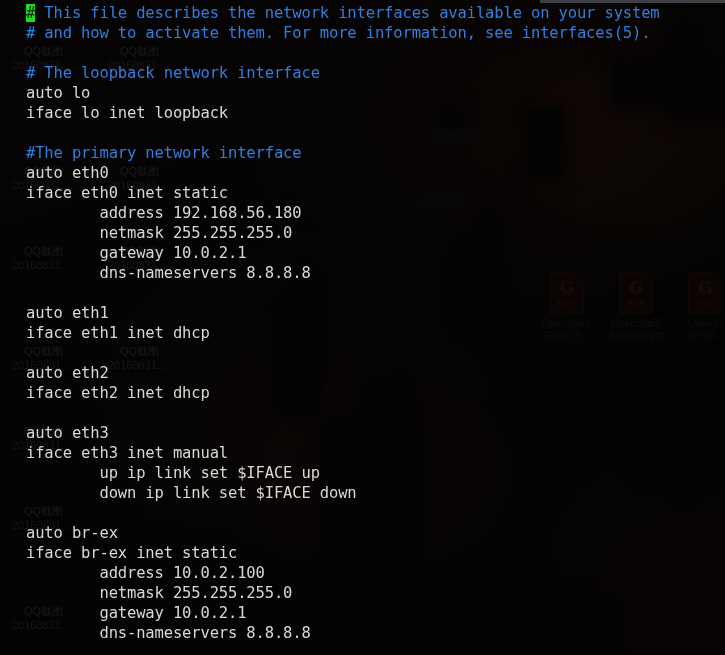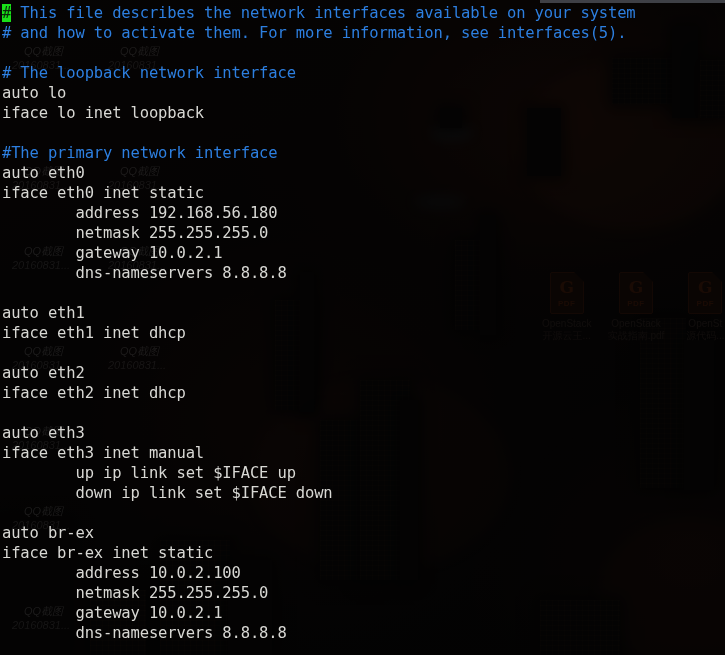--- a/index.html
+++ b/index.html
@@ -140,21 +140,21 @@
   }
   #code {
     position: relative;
     font-family: "DejaVu Sans Mono", "Liberation Mono", monospace;
     font-size: 15.5px;
     line-height: 20px;
     white-space: pre;
     color: #d8d8d4;
     letter-spacing: -0.15px;
   }
-  .ln { height: 20px; }
+  .ln { height: 20px; margin-left: 24px; }
   .comment { color: #2d7fe0; }
   .cursor {
     background: #19e019;
     color: #0b2a0b;
   }
 </style>
 </head>
 <body>
 
 <div id="desktop">
@@ -221,21 +221,21 @@
     </div>
 
   </div>
 </div>
 
 <div id="terminal">
   <div id="term-top-edge"></div>
   <div id="code"><div class="ln"><span class="cursor">#</span><span class="comment"> This file describes the network interfaces available on your system</span></div><div class="ln"><span class="comment"># and how to activate them. For more information, see interfaces(5).</span></div><div class="ln">&nbsp;</div><div class="ln"><span class="comment"># The loopback network interface</span></div><div class="ln"><span class="">auto lo</span></div><div class="ln"><span class="">iface lo inet loopback</span></div><div class="ln">&nbsp;</div><div class="ln"><span class="comment">#The primary network interface</span></div><div class="ln"><span class="">auto eth0</span></div><div class="ln"><span class="">iface eth0 inet static</span></div><div class="ln"><span class="">        address 192.168.56.180</span></div><div class="ln"><span class="">        netmask 255.255.255.0</span></div><div class="ln"><span class="">        gateway 10.0.2.1</span></div><div class="ln"><span class="">        dns-nameservers 8.8.8.8</span></div><div class="ln">&nbsp;</div><div class="ln"><span class="">auto eth1</span></div><div class="ln"><span class="">iface eth1 inet dhcp</span></div><div class="ln">&nbsp;</div><div class="ln"><span class="">auto eth2</span></div><div class="ln"><span class="">iface eth2 inet dhcp</span></div><div class="ln">&nbsp;</div><div class="ln"><span class="">auto eth3</span></div><div class="ln"><span class="">iface eth3 inet manual</span></div><div class="ln"><span class="">        up ip link set $IFACE up</span></div><div class="ln"><span class="">        down ip link set $IFACE down</span></div><div class="ln">&nbsp;</div><div class="ln"><span class="">auto br-ex</span></div><div class="ln"><span class="">iface br-ex inet static</span></div><div class="ln"><span class="">        address 10.0.2.100</span></div><div class="ln"><span class="">        netmask 255.255.255.0</span></div><div class="ln"><span class="">        gateway 10.0.2.1</span></div><div class="ln"><span class="">        dns-nameservers 8.8.8.8</span></div></div>
 </div>
 
-<div id="watermark-layer" style="position:absolute;inset:0;pointer-events:none;font-style:italic;">
+<div id="watermark-layer" style="position:absolute;inset:0;pointer-events:none;">
     <div class="wm" style="left: 12px; top: 44px;">
       <div style="padding-left: 12px;">QQ截图</div>
       <div class="w2">20160831...</div>
     </div>
     <div class="wm" style="left: 108px; top: 44px;">
       <div style="padding-left: 12px;">QQ截图</div>
       <div class="w2">20160831...</div>
     </div>
     <div class="wm" style="left: 12px; top: 164px;">
       <div style="padding-left: 12px;">QQ截图</div>

